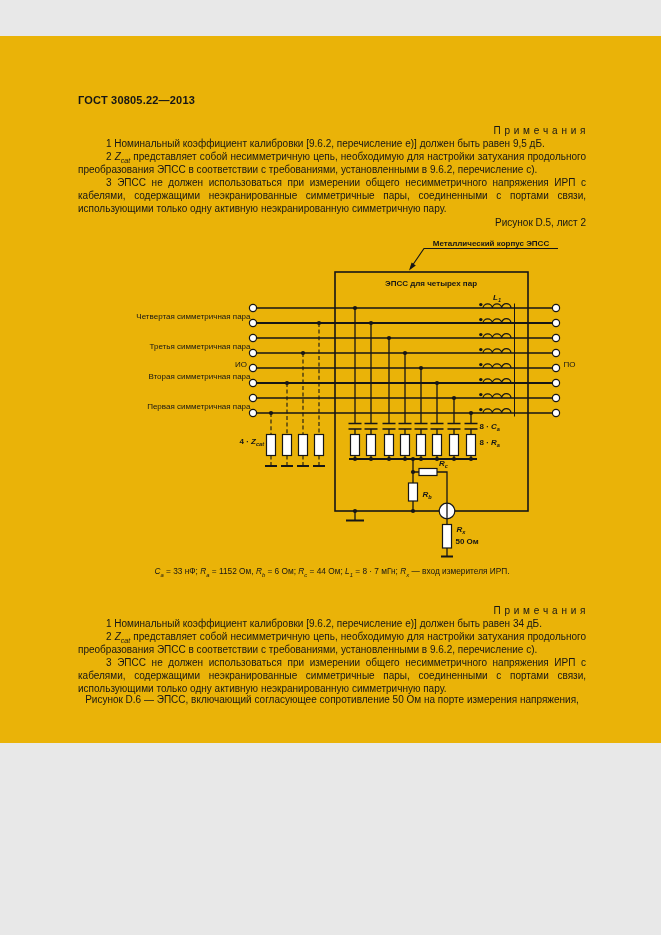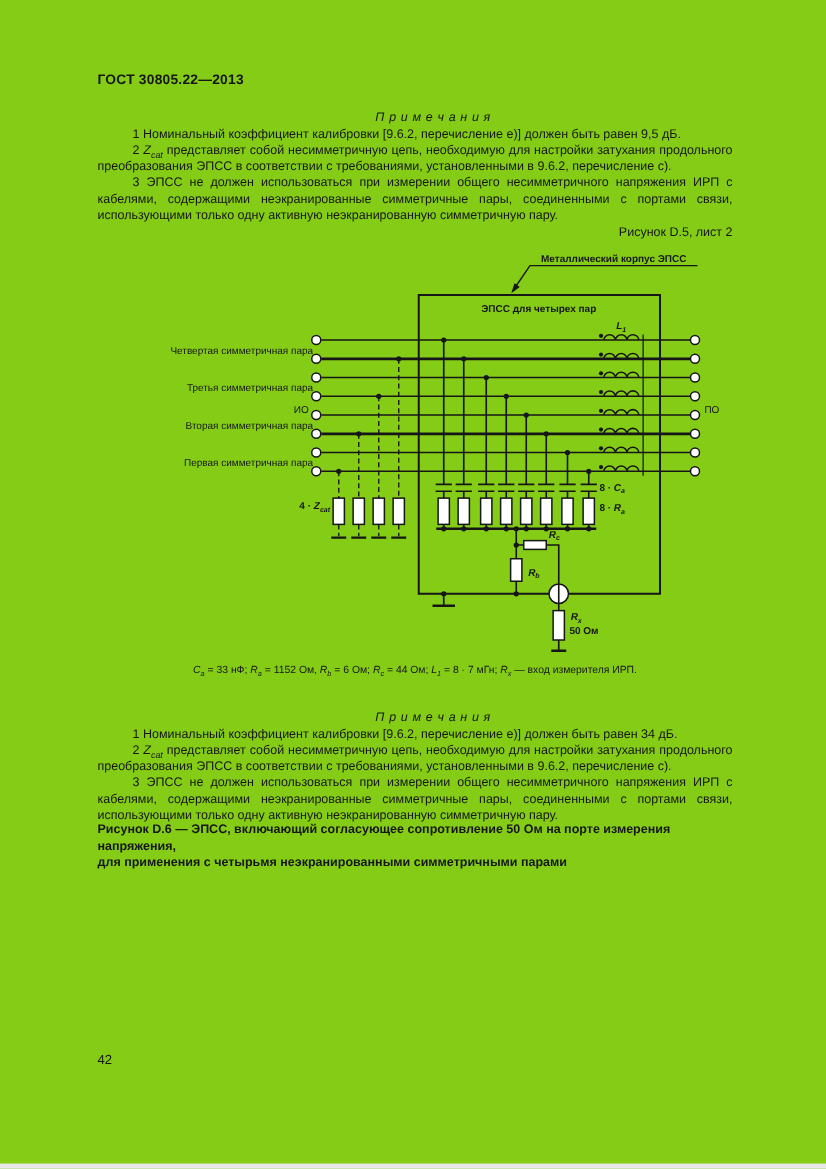--- a/index.html
+++ b/index.html
@@ -1,28 +1,28 @@
 <!DOCTYPE html>
 <html><head>
 <meta charset="utf-8">
 <style>
   html,body{margin:0;padding:0;background:#e8e8e8;}
-  .page{position:relative;width:661px;height:931px;background:#84cc16;overflow:hidden;
-        font-family:"Liberation Sans","DejaVu Sans",sans-serif;color:#161616;}
+  .page{position:relative;width:661px;height:707px;background:#eab308;overflow:hidden;
+        font-family:"Liberation Sans","DejaVu Sans",sans-serif;color:#161616;margin-top:36px;}
   .doc-header{position:absolute;left:78px;top:58px;font-size:11px;font-weight:bold;letter-spacing:.2px;}
   .notes{position:absolute;left:78px;width:508px;font-size:10px;line-height:13px;text-align:justify;}
   .notes-top{top:88px;}
   .notes-bottom{top:568px;}
-  .notes-title{text-indent:29px;text-align:center;letter-spacing:.5px;font-style:italic;}
+  .notes-title{text-indent:29px;text-align:right;letter-spacing:.5px;}
   .note{margin:0;text-indent:28px;}
   .fig-label{position:absolute;left:78px;top:181px;width:508px;text-align:right;font-size:10px;}
   .diagram{position:absolute;left:60px;top:195px;width:550px;height:335px;}
   .cap-line1{position:absolute;left:78px;top:530px;width:508px;text-align:center;font-size:8.3px;}
   .cap-line2{position:absolute;left:78px;top:542px;width:508px;text-align:center;font-size:8.3px;}
-  .d6-caption{position:absolute;left:78px;top:657px;width:508px;text-align:left;font-size:10px;line-height:13.5px;font-weight:bold;}
+  .d6-caption{position:absolute;left:78px;top:657px;width:508px;text-align:center;font-size:10px;line-height:13.5px;}
   .page-num{position:absolute;left:78px;top:842px;font-size:10.5px;}
   sub{font-size:71%;line-height:0;}
   
   .diagram text{font-family:"Liberation Sans","DejaVu Sans",sans-serif;fill:#161616;font-size:8px;}
   .an-e{text-anchor:end}.an-m{text-anchor:middle}
   .fb{font-weight:bold}.f95{font-size:9.5px}.f9{font-size:9px}.f85{font-size:8.5px}.f82{font-size:8.2px}
   .s{stroke:#161616;fill:none;stroke-width:1.3;}
   .s12{stroke-width:1.2}
   .s1{stroke-width:1}
   .s11{stroke-width:1.1}
@@ -198,17 +198,16 @@
 
   <div class="notes notes-bottom">
     <div class="notes-title">П р и м е ч а н и я</div>
     <p class="note">1 Номинальный коэффициент калибровки [9.6.2, перечисление е)] должен быть равен 34 дБ.</p>
     <p class="note"><span>2 </span><span style="font-style: italic;">Z</span><sub style="font-style: italic;">cat</sub><span> представляет собой несимметричную цепь, необходимую для настройки затухания продольного преобразования ЭПСС в соответствии с требованиями, установленными в 9.6.2, перечисление с).</span></p>
     <p class="note">3 ЭПСС не должен использоваться при измерении общего несимметричного напряжения ИРП с кабелями, содержащими неэкранированные симметричные пары, соединенными с портами связи, использующими только одну активную неэкранированную симметричную пару.</p>
   </div>
 
   <div class="d6-caption">
     <div>Рисунок D.6 — ЭПСС, включающий согласующее сопротивление 50 Ом на порте измерения напряжения,</div>
-    <div>для применения с четырьмя неэкранированными симметричными парами</div>
   </div>
 
   <div class="page-num">42</div>
 </div>
 
 </body></html>

